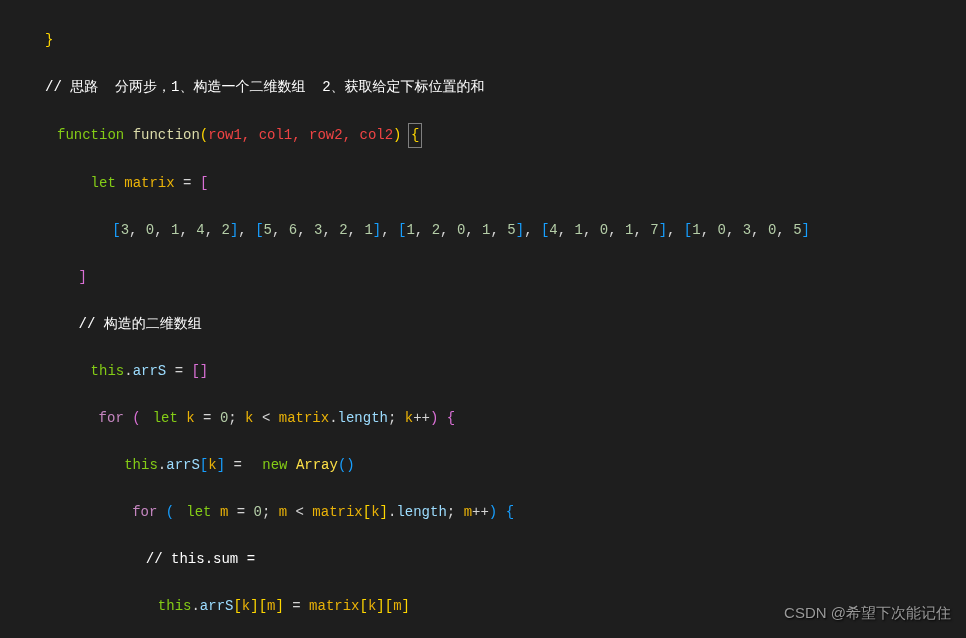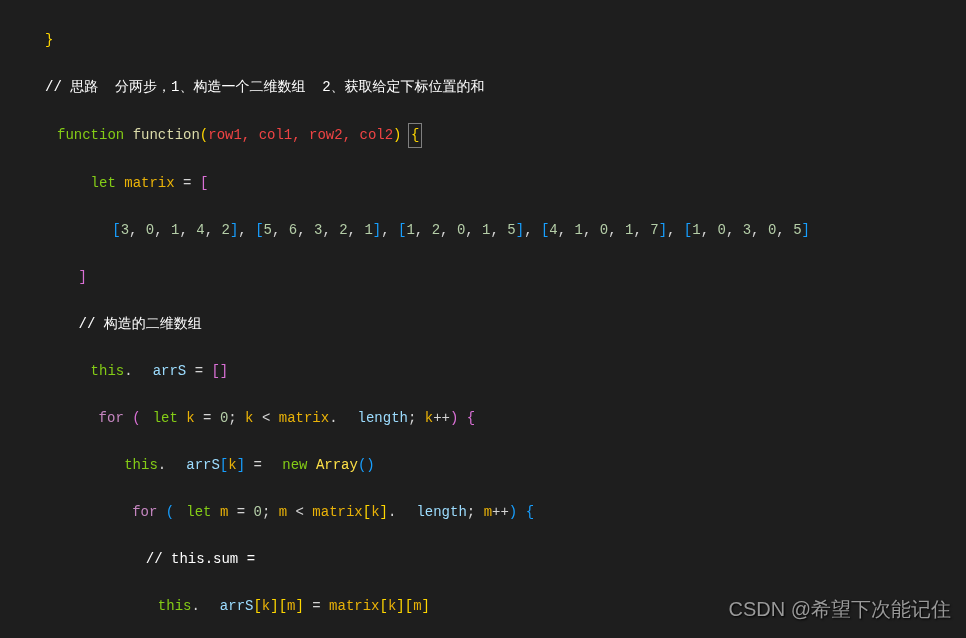--- a/index.html
+++ b/index.html
@@ -28,41 +28,41 @@
       white-space: pre;
       flex: 1;
     }
     .line { display: block; min-height: 23.5px; }
     .comment { color: #ffffff; }
     .keyword-blue { color: #84cc16; margin-left: 12px; }
     .keyword-purple { color: #c586c0; margin-left: 20px; }
     .func-name { color: #dcdcaa; }
     .param { color: #ef4444; }
     .variable { color: #eab308; }
-    .property { color: #9cdcfe; margin-left: 20px; }
+    .property { color: #9cdcfe; }
     .number { color: #b5cea8; }
     .operator { color: #d4d4d4; }
     .bracket1 { color: #ffd700; }
     .bracket2 { color: #da70d6; }
     .bracket3 { color: #179fff; }
     .bracket4 { color: #ffd700; }
     .class-name { color: #fde047; }
     .punct { color: #d4d4d4; }
     .cursor-box {
       border: 1px solid #7f7f7f;
       display: inline-block;
       padding: 0 2px;
       margin-left: -2px;
     }
     .watermark {
       position: absolute;
       bottom: 15px;
       right: 15px;
       color: #999;
-      font-size: 20px;
+      font-size: 15px;
       font-family: sans-serif;
       text-shadow: 1px 1px 2px #000;
     }
   </style>
 </head>
 <body>
 
 <div class="editor">
   <div class="gutter"></div>
   <div class="code">

